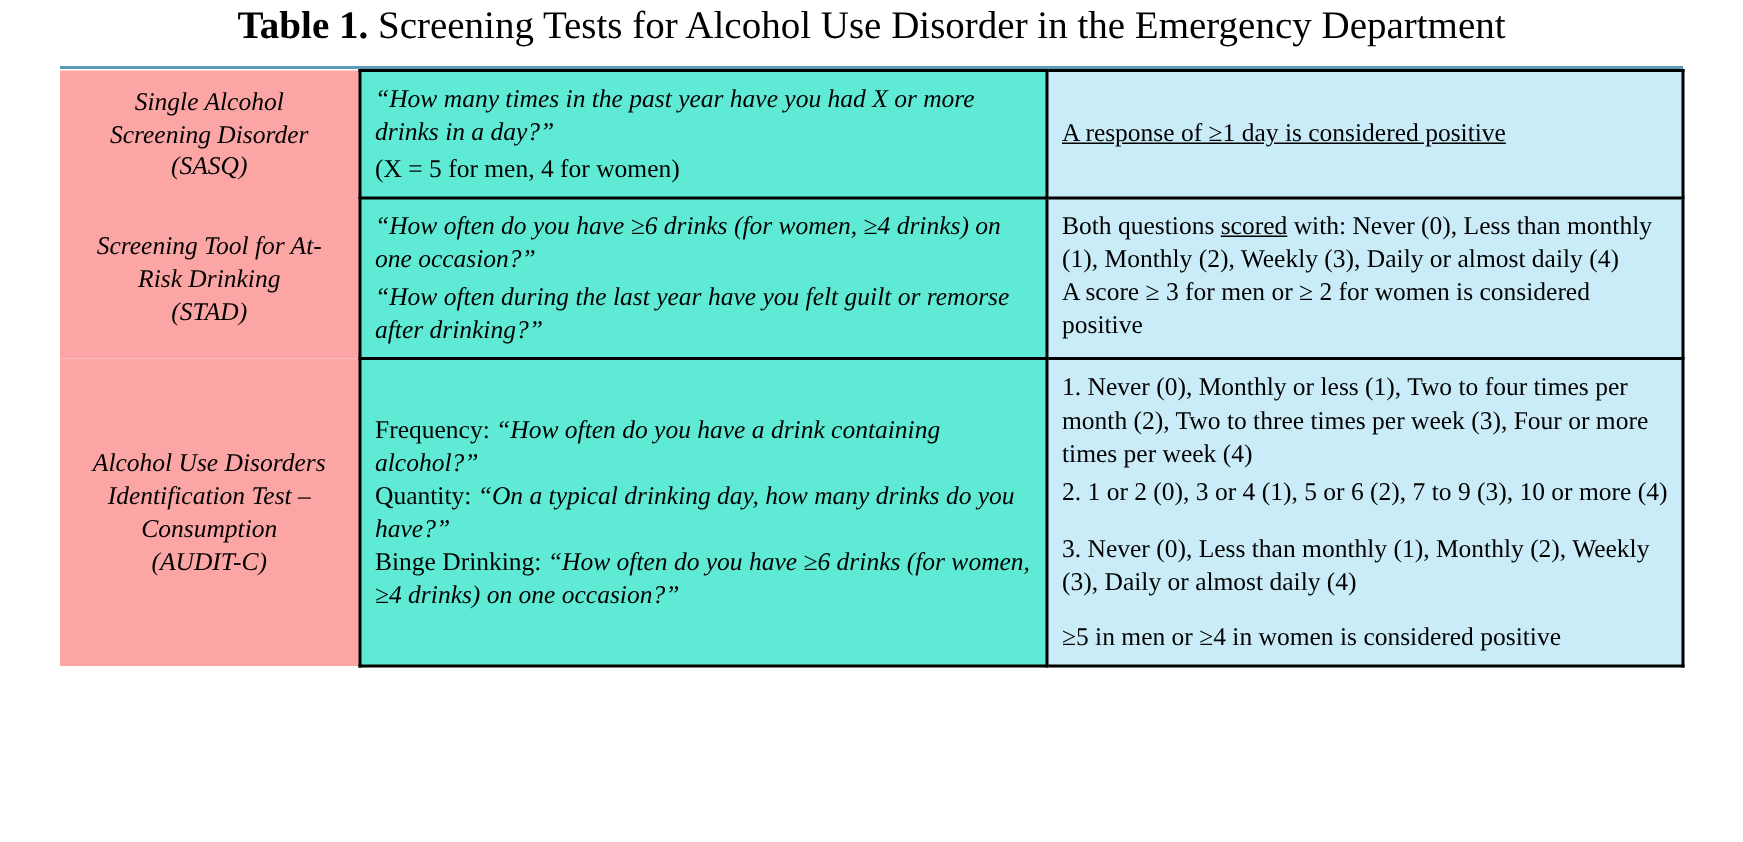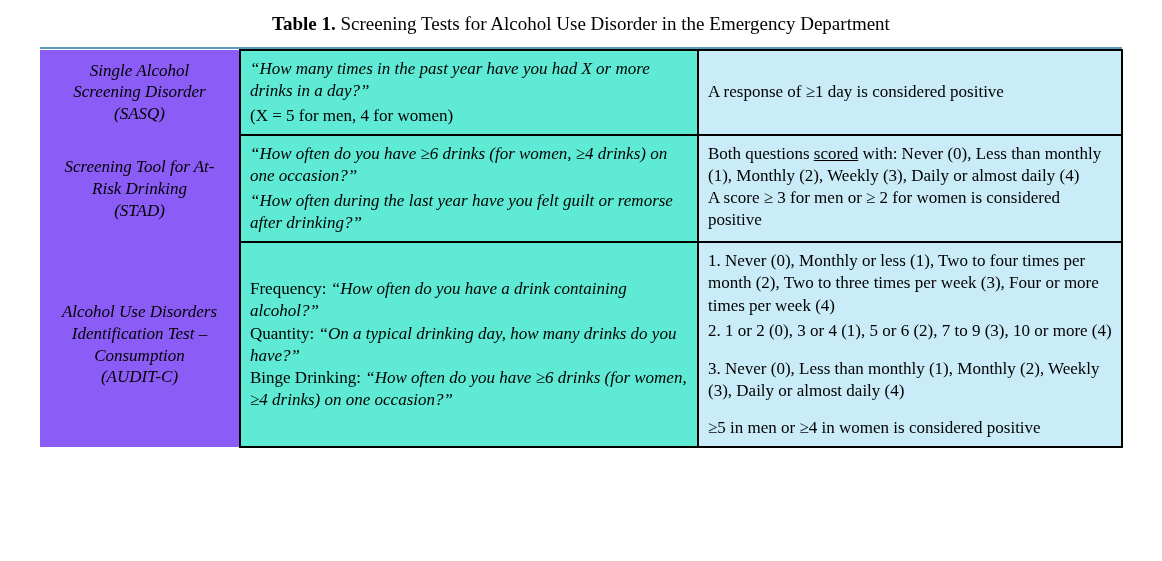--- a/index.html
+++ b/index.html
@@ -15,22 +15,22 @@
     overflow: hidden;
   }
   .page {
     position: relative;
     width: 1162px;
     height: 561px;
     box-sizing: border-box;
   }
   .caption {
     text-align: center;
-    font-size: 19px;
-    padding-top: 12px;
+    font-size: 26px;
+    padding-top: 0;
     padding-bottom: 10px;
     line-height: 1.3;
   }
   .caption .caption-label {
     font-weight: bold;
   }
   table.tbl {
     border-collapse: collapse;
     margin-left: 40px;
     width: 1082px;
@@ -62,41 +62,42 @@
     width: 100%;
   }
   .tool-cell {
     text-align: center;
     font-style: italic;
     font-size: 17px;
     line-height: 1.28;
     padding: 4px 8px;
     vertical-align: middle;
     border: none;
-    background: #8b5cf6;
+    background: #fca5a5;
   }
   .q-cell {
     background: #5eead4;
     border: 2px solid #000000;
     padding: 7px 9px;
     font-size: 17px;
     font-style: italic;
     line-height: 1.3;
     vertical-align: top;
   }
   .s-cell {
     background: #c9ecf8;
     border: 2px solid #000000;
     padding: 7px 9px;
     font-size: 17px;
     line-height: 1.3;
     vertical-align: top;
   }
   .s-cell.mid {
     vertical-align: middle;
+    text-decoration: underline;
   }
   .q-cell .plain {
     font-style: normal;
   }
   .q-cell .lbl {
     font-style: normal;
     font-weight: normal;
   }
   .s-cell u { text-decoration: underline; }
   .para { margin: 0; }

